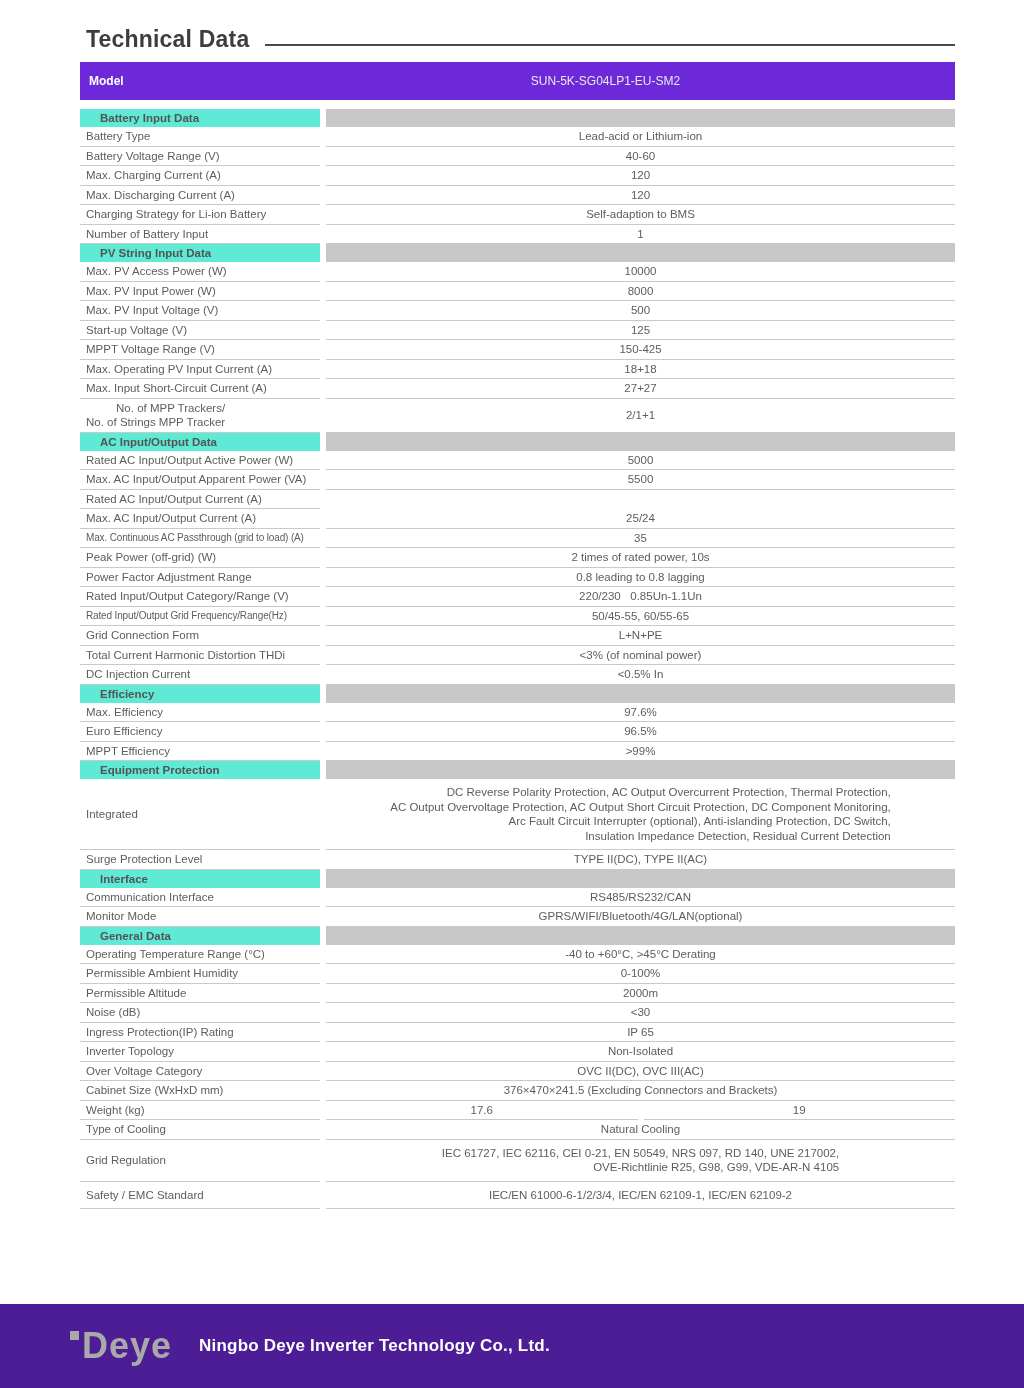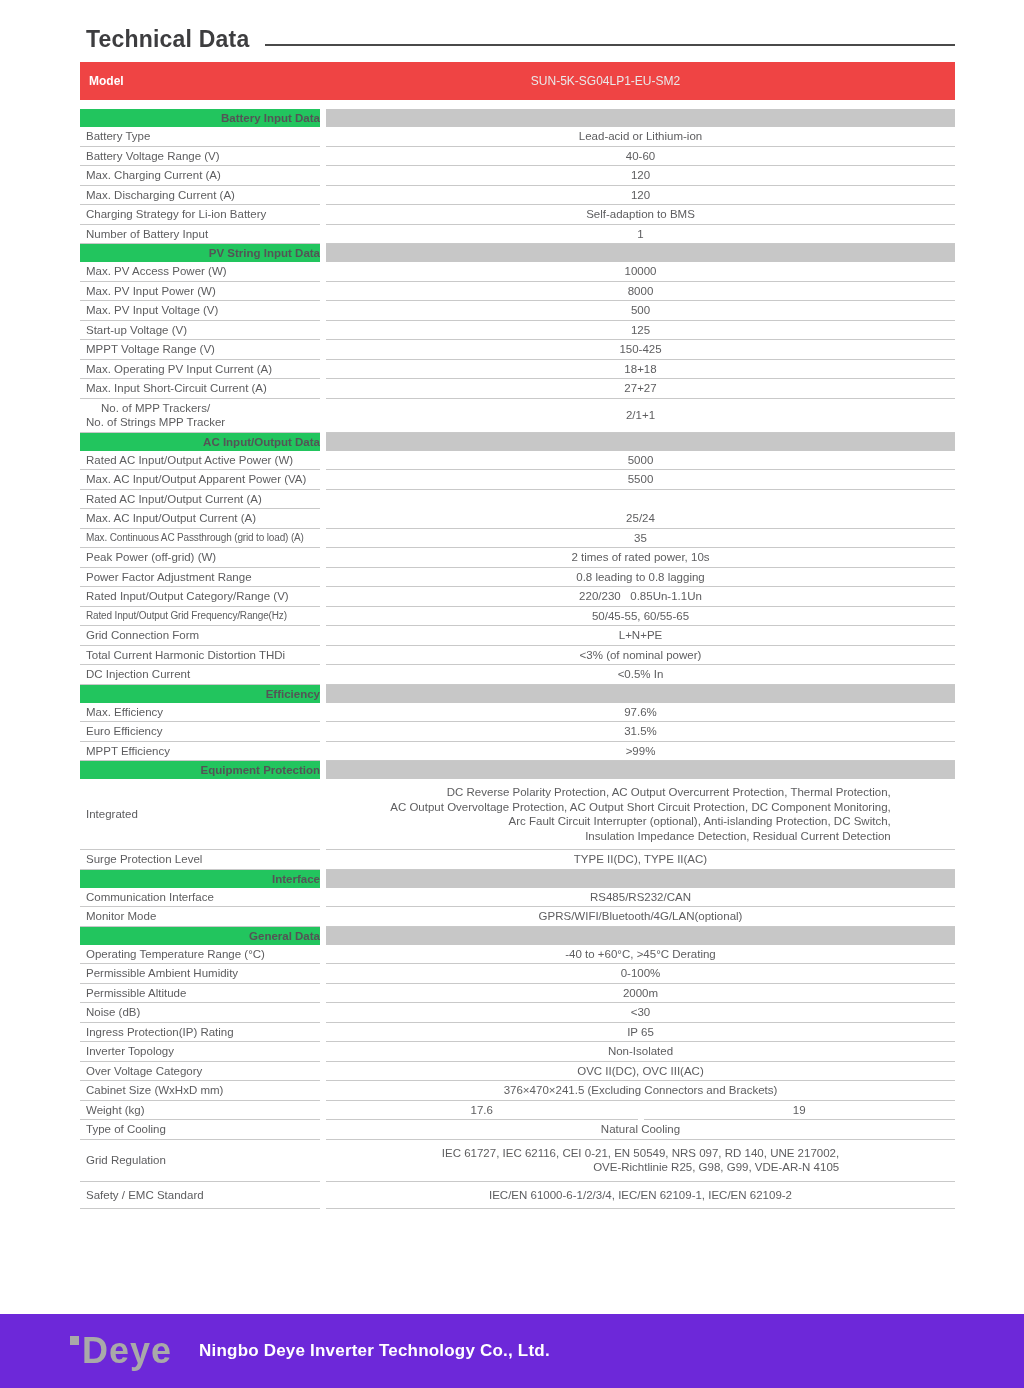--- a/index.html
+++ b/index.html
@@ -18,53 +18,53 @@
   .title-row { display: flex; align-items: flex-end; padding-top: 26px; margin-bottom: 10px; }
   .page-title {
     font-size: 23px; font-weight: bold; color: #3d3d3f;
     letter-spacing: 0.2px; padding-left: 6px; line-height: 26px;
   }
   .title-rule { flex: 1; height: 2px; background: #4a4a4a; margin: 0 0 6px 16px; }
 
   
   .model-bar {
     display: flex; align-items: center;
-    background: #ef4444; height: 38px; margin-bottom: 9px;
+    background: #6d28d9; height: 38px; margin-bottom: 9px;
   }
   .model-label { width: 246px; padding-left: 9px; font-weight: bold; font-size: 12px; color: #ffffff; }
   .model-value { flex: 1; text-align: center; font-size: 12px; color: #e9e9e9; padding-right: 70px; }
 
   
   .spec-table { width: 100%; }
   .section-row { display: flex; gap: 6px; }
   .section-label {
-    width: 240px; background: #22c55e; color: #545456;
+    width: 240px; background: #5eead4; color: #545456;
     font-weight: bold; font-size: 11.5px;
-    height: 18px; line-height: 18px; padding-left: 6px; text-align: right;
+    height: 18px; line-height: 18px; padding-left: 20px;
   }
   .section-fill { flex: 1; background: #c7c7c7; height: 18px; }
 
   .data-row { display: flex; gap: 6px; }
   .cell {
     border-bottom: 1px solid #c9c9c9;
     min-height: 16px; padding: 2px 0;
     font-size: 11.5px; line-height: 14.5px;
     display: flex; align-items: center;
     white-space: pre-line;
   }
-  .cell.label { width: 240px; padding-left: 6px; text-align: center; }
+  .cell.label { width: 240px; padding-left: 6px; text-align: right; }
   .cell.value { flex: 1; justify-content: center; text-align: right; }
   .cell.condensed { font-size: 10px; letter-spacing: -0.15px; }
   .data-row.padded .cell { padding: 6px 0; }
   .data-row.padded .cell.label { padding-left: 6px; }
 
   
   .footer {
-    position: absolute; left: 0; right: 0; bottom: 0; height: 74px;
-    background: #6d28d9;
+    position: absolute; left: 0; right: 0; bottom: 0; height: 84px;
+    background: #4c1d95;
     display: flex; align-items: center;
   }
   .deye-logo { display: flex; align-items: flex-start; margin-left: 70px; }
   .logo-dot { width: 9px; height: 9px; background: #a9a9a9; margin: 3px 3px 0 0; }
   .logo-text {
     color: #a9a9a9; font-weight: bold; font-size: 36px; line-height: 36px;
     letter-spacing: 1px;
   }
   .company-name { color: #ffffff; font-weight: bold; font-size: 17px; margin-left: 27px; letter-spacing: 0.2px; text-align: center; }
 </style>
@@ -203,21 +203,21 @@
       <div class="section-row">
         <div class="section-label">Efficiency</div>
         <div class="section-fill"></div>
       </div>
       <div class="data-row">
         <div class="cell label">Max. Efficiency</div>
         <div class="cell value">97.6%</div>
       </div>
       <div class="data-row">
         <div class="cell label">Euro Efficiency</div>
-        <div class="cell value">31.5%</div>
+        <div class="cell value">96.5%</div>
       </div>
       <div class="data-row">
         <div class="cell label">MPPT Efficiency</div>
         <div class="cell value">&gt;99%</div>
       </div>
       <div class="section-row">
         <div class="section-label">Equipment Protection</div>
         <div class="section-fill"></div>
       </div>
       <div class="data-row padded">

